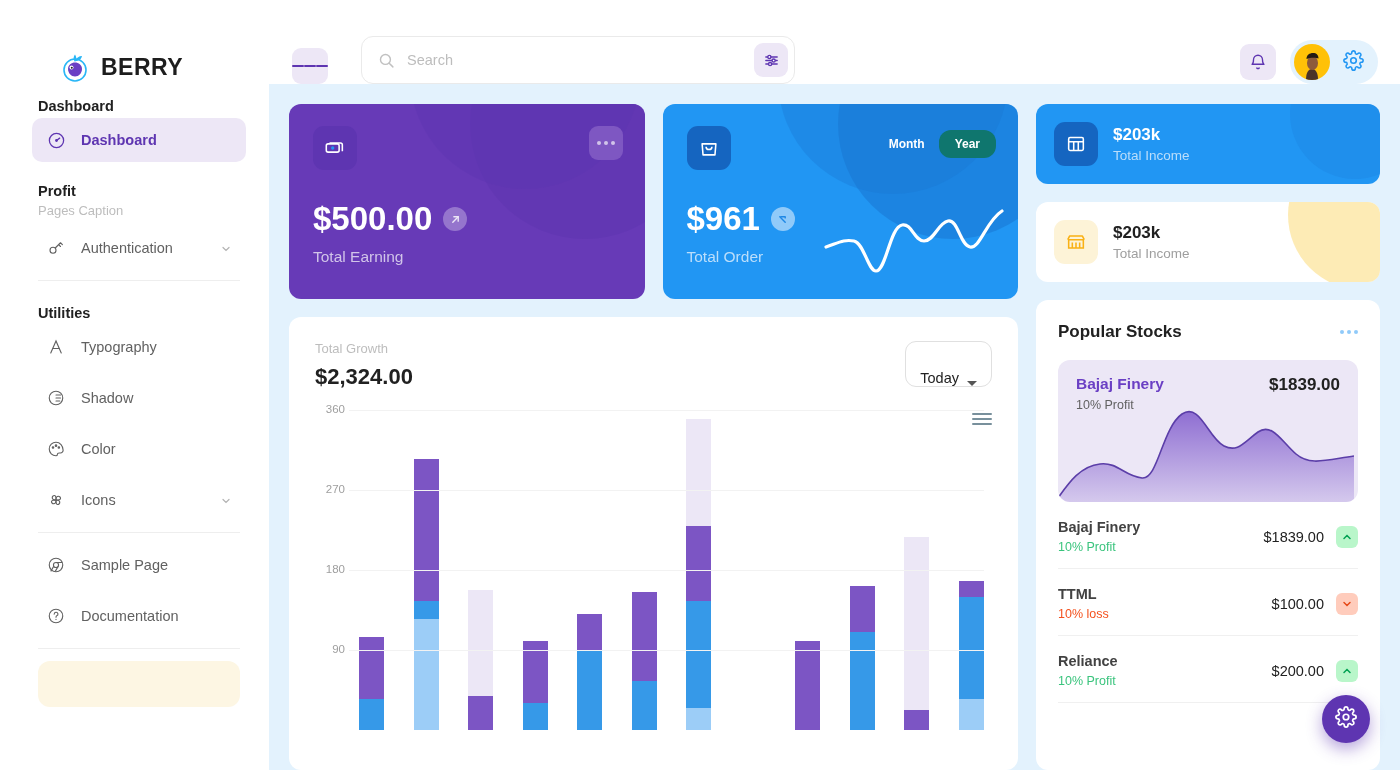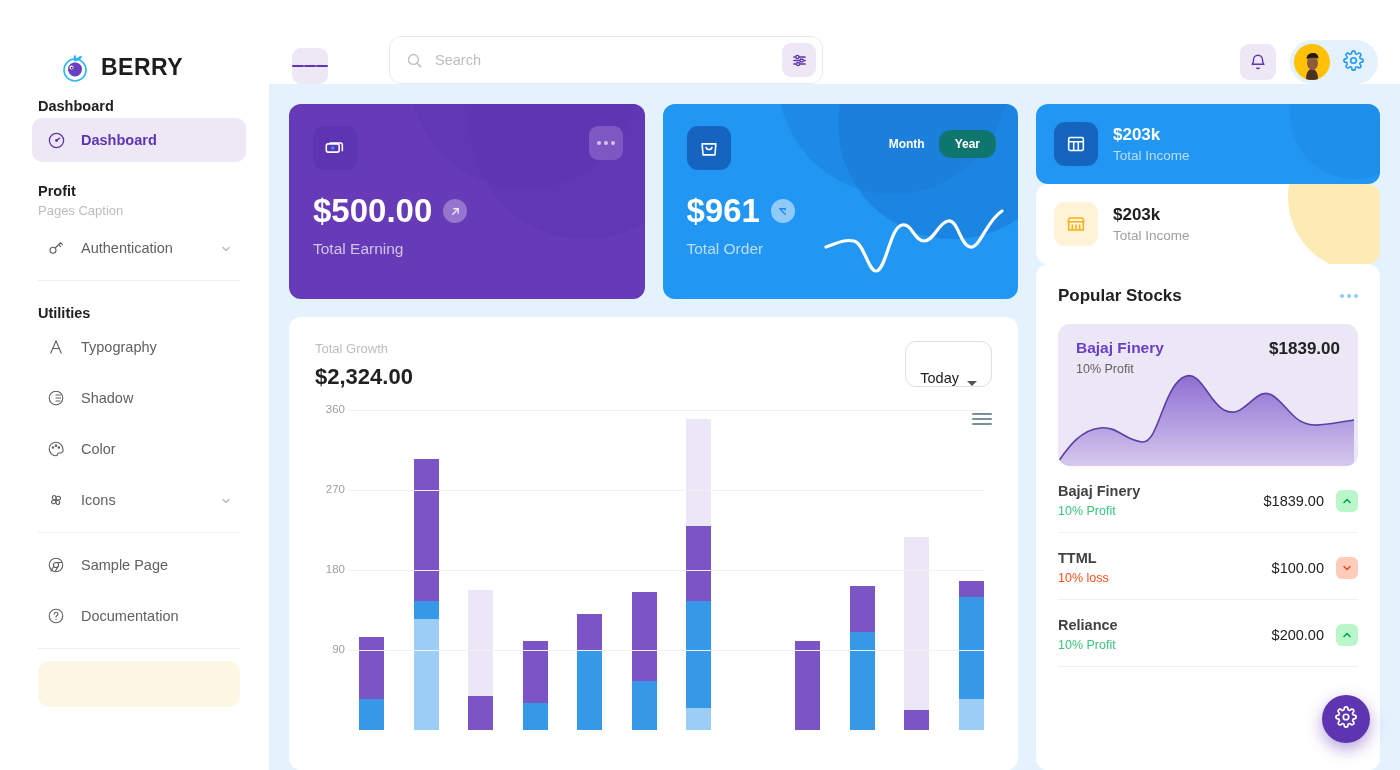--- a/index.html
+++ b/index.html
@@ -23,21 +23,21 @@
   .burger {
     width: 36px; height: 36px; border-radius: 9px; background: #ede7f6;
     display: flex; align-items: center; justify-content: center; cursor: pointer;
     margin-left: -4px;
   }
   .burger span { display:block; width:16px; height:2px; background:#5e35b1; border-radius:2px; margin:2px 0; }
 
   .search-wrap { margin-left: 33px; }
   .search-box {
     width: 434px; height: 48px; border: 1px solid #eaeaea; border-radius: 12px;
-    display: flex; align-items: center; padding: 0 6px 0 16px; background: #fff; margin-left: 28px;
+    display: flex; align-items: center; padding: 0 6px 0 16px; background: #fff;
   }
   .search-box .mag { width: 17px; height: 17px; flex: 0 0 17px; opacity:.45; }
   .search-input {
     flex: 1; border: 0; outline: none; font-size: 14.5px; color: #364152;
     font-family: "Liberation Sans", sans-serif; padding-left: 12px; background: transparent;
   }
   .search-input::placeholder { color: #bdbdbd; }
   .filter-btn {
     width: 34px; height: 34px; border-radius: 9px; background: #ede7f6;
     display:flex; align-items:center; justify-content:center; cursor:pointer; flex:0 0 34px;
@@ -81,39 +81,39 @@
   .chev { width: 12px; height: 12px; opacity: .55; }
   .side-divider { height: 1px; background: #eeeeee; margin: 10px 6px; }
   .promo-card { margin: 12px 6px 0; background: #fdf6e3; border-radius: 12px; height: 46px; }
 
   
   .main {
     flex: 1; background: #e3f2fd; padding: 20px 20px 0 20px;
     display: flex; gap: 18px; min-width: 0; overflow: hidden;
   }
   .col-left { flex: 1 1 auto; min-width: 0; display: flex; flex-direction: column; gap: 18px; }
-  .col-right { width: 344px; flex: 0 0 344px; display: flex; flex-direction: column; }
+  .col-right { width: 344px; flex: 0 0 344px; display: flex; flex-direction: column; gap: 18px; }
 
   
   .stat-row { display: flex; gap: 18px; }
   .stat-card {
     flex: 1; height: 195px; border-radius: 12px; position: relative; overflow: hidden;
     padding: 22px 24px; color: #fff;
   }
   .stat-card.purple { background: #673ab7; }
   .stat-card.blue { background: #2196f3; }
   .blob { position: absolute; border-radius: 50%; pointer-events: none; }
   .sc-icon {
     width: 44px; height: 44px; border-radius: 11px;
     display:flex; align-items:center; justify-content:center; position: relative; z-index:2;
   }
   .stat-card.purple .sc-icon { background: #5e35b1; }
   .stat-card.blue .sc-icon { background: #1565c0; }
   .sc-amount {
-    font-size: 33px; font-weight: 600; margin-top: 22px; display: flex; align-items: center; gap: 11px;
+    font-size: 33px; font-weight: 600; margin-top: 30px; display: flex; align-items: center; gap: 11px;
     position: relative; z-index: 2;
   }
   .trend-chip {
     width: 24px; height: 24px; border-radius: 50%;
     display:flex;align-items:center;justify-content:center;
   }
   .stat-card.purple .trend-chip { background: #9575cd; }
   .stat-card.blue .trend-chip { background: #90caf9; }
   .sc-label { font-size: 15.5px; margin-top: 10px; position: relative; z-index:2; }
   .stat-card.purple .sc-label { color: #d1c4e9; }

